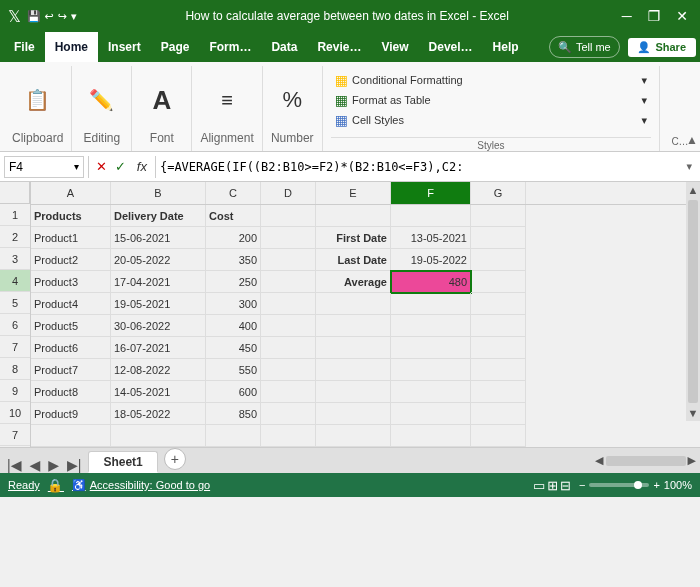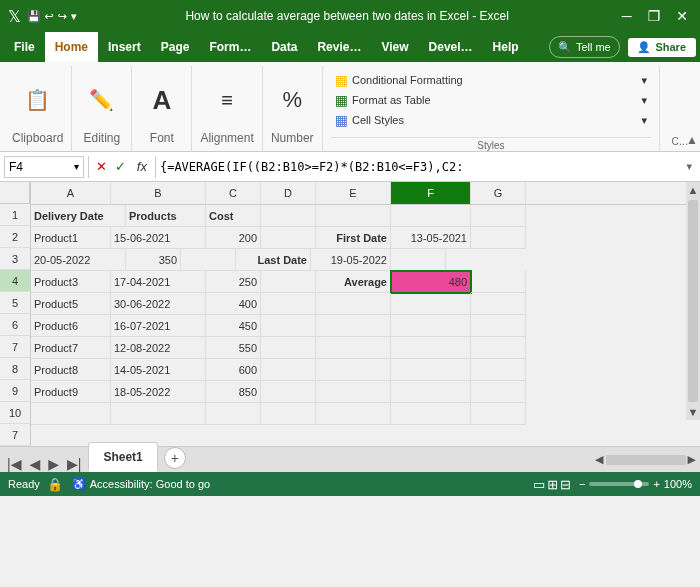--- a/index.html
+++ b/index.html
@@ -36,21 +36,21 @@
       color: white;
       font-size: 12px;
       padding: 0 10px;
       display: flex;
       align-items: center;
       cursor: pointer;
       font-weight: bold;
     }
     .menu-item.active {
       background: white;
-      color: #a16207;
+      color: #0f172a;
       font-weight: 600;
     }
     .menu-right { margin-left: auto; display: flex; align-items: center; gap: 8px; }
     .share-btn {
       background: white;
       color: #1e6e1e;
       font-size: 11px;
       padding: 3px 10px;
       border-radius: 3px;
       cursor: pointer;
@@ -256,42 +256,42 @@
       background: #217346;
       height: 24px;
       display: flex;
       align-items: center;
       padding: 0 8px;
       gap: 8px;
       color: white;
       font-size: 11px;
       justify-content: space-between;
     }
-    .status-left { display: flex; align-items: center; gap: 8px; }
+    .status-left { display: flex; align-items: center; gap: 8px; text-decoration: underline; }
     .status-right { display: flex; align-items: center; gap: 8px; }
     .zoom-controls { display: flex; align-items: center; gap: 4px; }
     .zoom-slider {
       width: 60px;
       height: 4px;
       background: rgba(255,255,255,0.4);
       border-radius: 2px;
       position: relative;
     }
     .zoom-thumb {
       width: 8px;
       height: 8px;
       background: white;
       border-radius: 50%;
       position: absolute;
       top: -2px;
       left: 75%;
     }
     .sheet-nav-btn { font-size: 14px; color: #555; cursor: pointer; padding: 0 3px; }
     .sheet-tab {
-      height: 30px;
+      height: 22px;
       padding: 0 14px;
       font-size: 12px;
       background: white;
       border: 1px solid #ccc;
       border-bottom: none;
       cursor: pointer;
       display: flex;
       align-items: center;
       border-radius: 3px 3px 0 0;
       color: #333;
@@ -489,58 +489,71 @@
           <div class="col-header col-c">C</div>
           <div class="col-header col-d">D</div>
           <div class="col-header col-e">E</div>
           <div class="col-header col-f active">F</div>
           <div class="col-header col-g">G</div>
         </div>
 
         <div class="grid-rows">
 
           <div class="grid-row">
+            <div class="cell col-a header-col">Products</div>
             <div class="cell col-b header-col">Delivery Date</div>
-            <div class="cell col-a header-col">Products</div>
             <div class="cell col-c header-col">Cost</div>
             <div class="cell col-d"></div>
             <div class="cell col-e"></div>
             <div class="cell col-f"></div>
             <div class="cell col-g"></div>
           </div>
 
           <div class="grid-row">
             <div class="cell col-a">Product1</div>
             <div class="cell col-b">15-06-2021</div>
             <div class="cell col-c right-align">200</div>
             <div class="cell col-d"></div>
             <div class="cell col-e bold-text">First Date</div>
             <div class="cell col-f right-align">13-05-2021</div>
             <div class="cell col-g"></div>
           </div>
 
           <div class="grid-row">
+            <div class="cell col-a">Product2</div>
             <div class="cell col-b">20-05-2022</div>
             <div class="cell col-c right-align">350</div>
             <div class="cell col-d"></div>
             <div class="cell col-e bold-text">Last Date</div>
             <div class="cell col-f right-align">19-05-2022</div>
             <div class="cell col-g"></div>
           </div>
 
           <div class="grid-row">
             <div class="cell col-a">Product3</div>
             <div class="cell col-b">17-04-2021</div>
             <div class="cell col-c right-align">250</div>
             <div class="cell col-d"></div>
             <div class="cell col-e bold-text">Average</div>
             <div class="cell col-f right-align active-cell">480</div>
             <div class="cell col-g"></div>
           </div>
 
+          <div class="grid-row">
+            <div class="cell col-a">Product4</div>
+            <div class="cell col-b">19-05-2021</div>
+            <div class="cell col-c right-align">300</div>
+            <div class="cell col-d"></div>
+            <div class="cell col-e"></div>
+            <div class="cell col-f" style="position:relative;">
+              
+              
+            </div>
+            <div class="cell col-g"></div>
+          </div>
 
           <div class="grid-row">
             <div class="cell col-a">Product5</div>
             <div class="cell col-b">30-06-2022</div>
             <div class="cell col-c right-align">400</div>
             <div class="cell col-d"></div>
             <div class="cell col-e"></div>
             <div class="cell col-f"></div>
             <div class="cell col-g"></div>
           </div>

